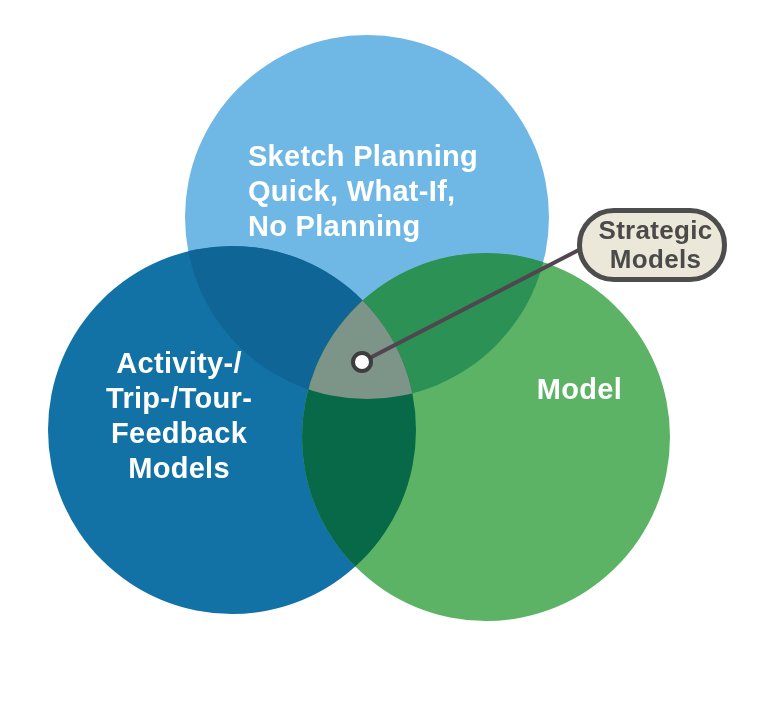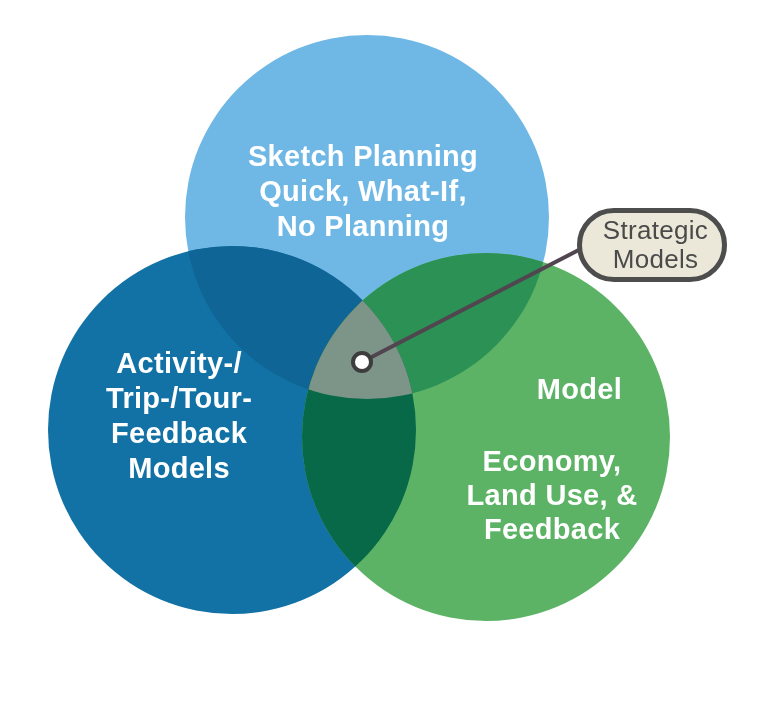--- a/index.html
+++ b/index.html
@@ -38,21 +38,21 @@
     font-weight: 700;
     font-size: 29px;
     line-height: 35px;
   }
   .sub-group { margin-top: 6px; }
 
   .top-label {
     left: 363px;
     top: 139px;
     transform: translateX(-50%);
-    text-align: center;
+    text-align: left;
     white-space: nowrap;
   }
   .top-label .sub-group { margin-top: 8px; }
 
   .left-label {
     left: 106px;
     top: 346px;
     text-align: center;
     white-space: nowrap;
   }
@@ -85,21 +85,21 @@
     border-radius: 37px;
     display: flex;
     flex-direction: column;
     align-items: center;
     justify-content: center;
     text-align: center;
   }
   .callout .callout-line {
     display: block;
     color: #4a4a4a;
-    font-weight: 400;
+    font-weight: 700;
     font-size: 26px;
     line-height: 29px;
     letter-spacing: 0.3px;
     white-space: nowrap;
     margin-left: 7px;
   }
 </style>
 </head>
 <body>
 
@@ -144,24 +144,19 @@
     <span class="sub-group">
       <span class="sub-line">Feedback</span>
       <span class="sub-line">Models</span>
     </span>
   </div>
 
   <div class="label right-title">
     <span class="title-line">Model</span>
   </div>
 
-  <div class="label right-sub">
-    <span class="sub-line">Economy,</span>
-    <span class="sub-line">Land Use, &amp;</span>
-    <span class="sub-line">Feedback</span>
-  </div>
 
   <div class="callout">
     <span class="callout-line">Strategic</span>
     <span class="callout-line">Models</span>
   </div>
 
 </div>
 
 </body></html>

